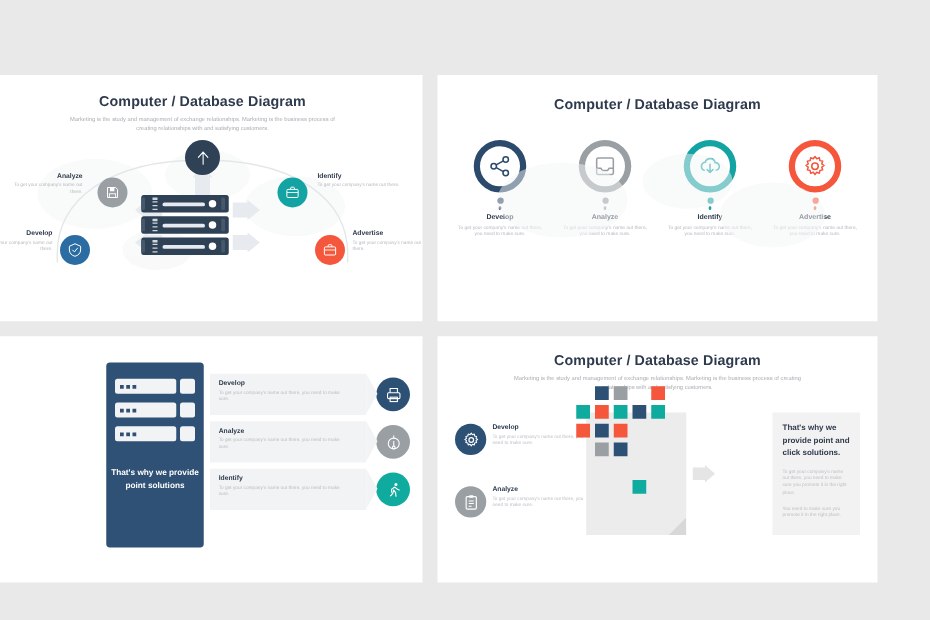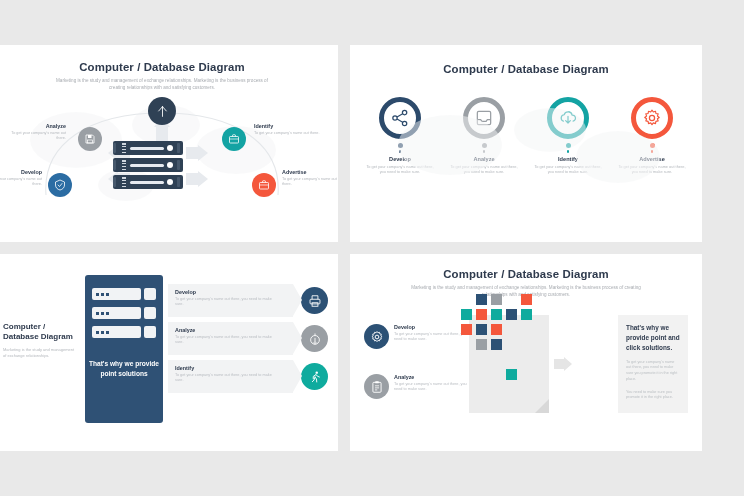--- a/index.html
+++ b/index.html
@@ -10,21 +10,21 @@
     overflow: hidden;
   }
   .board {
     position: relative;
     width: 688px; height: 496px;
     display: grid;
     grid-template-columns: 352px 352px;
     grid-template-rows: 197px 197px;
     column-gap: 12px;
     row-gap: 12px;
-    padding: 45px 20px;
+    padding: 60px 20px;
     align-content: start;
     justify-content: center;
   }
   .slide {
     position: relative;
     background: #ffffff;
     overflow: hidden;
   }
 
   
@@ -364,27 +364,20 @@
           <i class="big" style="background:#f4573c"></i>
             <i class="sm" style="background:#f4573c"></i>
         </div>
         <h4>Advertise</h4>
         <p>To get your company's name out there, you need to make sure.</p>
       </div>
     </div>
   </div>
 
   <div class="slide" id="slide3">
-    <div class="left-block">
-      <h3>
-        <span>Computer /</span><br>
-        <span>Database Diagram</span>
-      </h3>
-      <p>Marketing is the study and management of exchange relationships.</p>
-    </div>
 
     <div class="panel3-rack">
       <div style="padding-top:13px"></div>
       <div class="rackrow">
         <div class="rackbar">
             <i></i>
             <i></i>
             <i></i>
           </div>
         <div class="racksq"></div>

